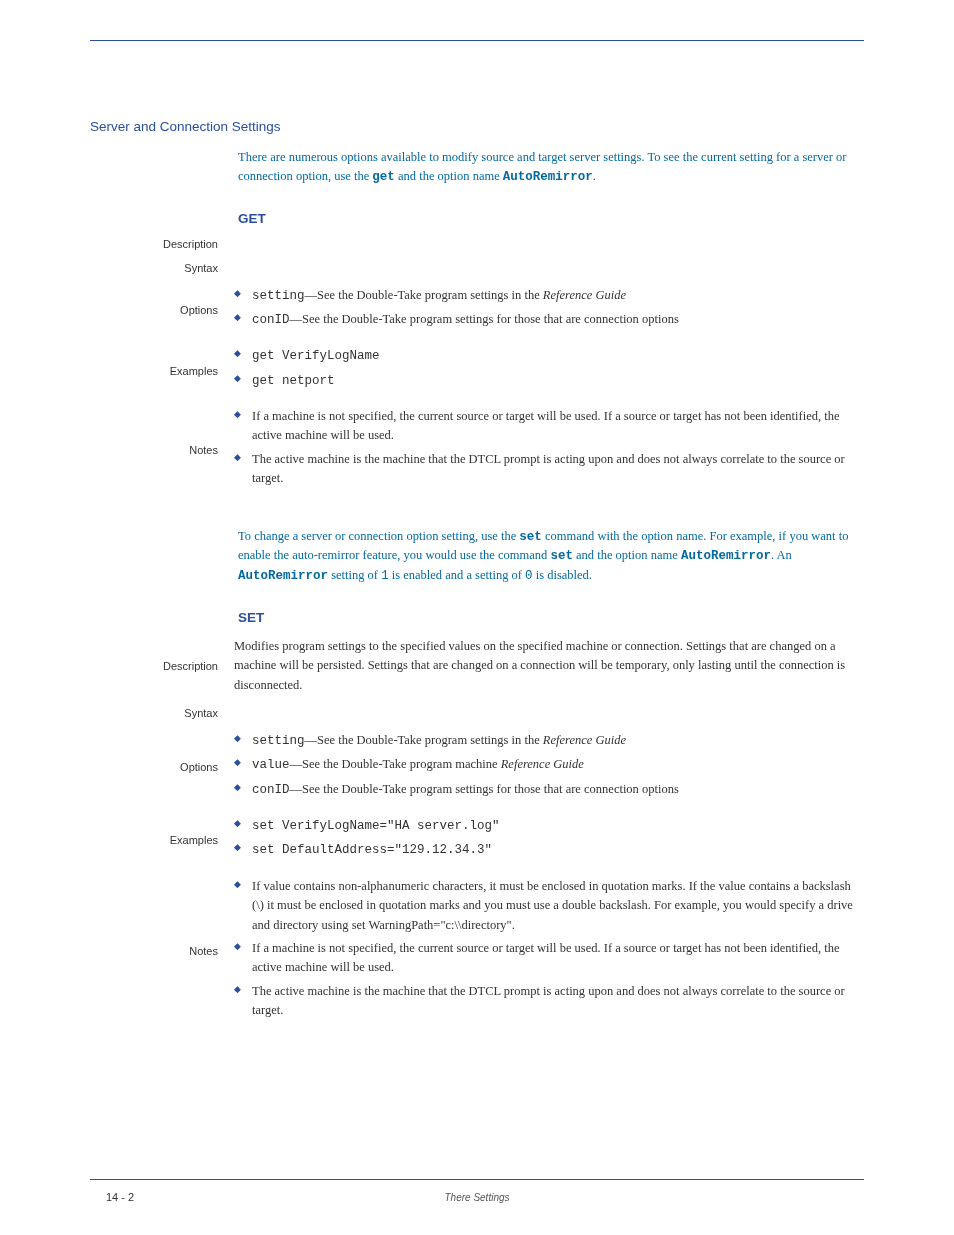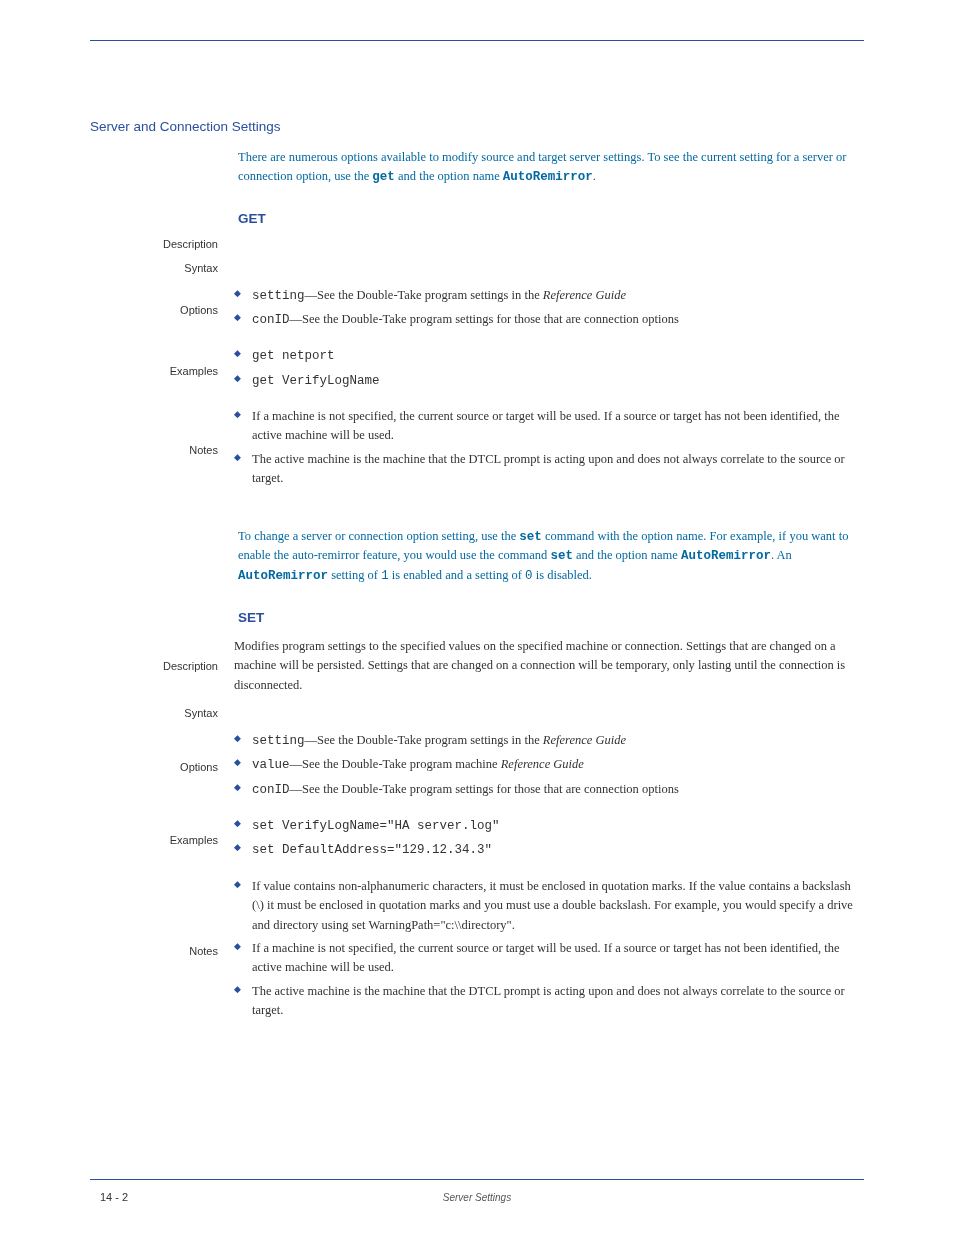--- a/index.html
+++ b/index.html
@@ -86,21 +86,21 @@
     top: 1px;
     color: #2a4f9e;
     font-size: 9px;
   }
   .mono { font-family: 'Courier New', monospace; font-size: 12.5px; }
   .bold-mono { font-family: 'Courier New', monospace; font-weight: bold; font-size: 12.5px; }
   .ital-label { font-style: italic; }
   .page-num {
     position: absolute;
     bottom: 32px;
-    left: 100px;
+    left: 106px;
     font-family: Arial, Helvetica, sans-serif;
     font-size: 11px;
     color: #333;
   }
   .footer-text {
     position: absolute;
     bottom: 32px;
     left: 50%;
     transform: translateX(-50%);
     font-family: Arial, Helvetica, sans-serif;
@@ -144,22 +144,22 @@
         <li><span class="mono">setting</span><span>—See the Double-Take program settings in the </span><em class="kw">Reference Guide</em></li>
         <li><span class="mono">conID</span><span>—See the Double-Take program settings for those that are connection options</span></li>
       </ul>
     </div>
   </div>
 
   <div class="section-row">
     <div class="sub-left">Examples</div>
     <div class="content">
       <ul class="bullet-list" style="margin-left:0;">
+        <li><span class="mono">get VerifyLogName</span></li>
         <li><span class="mono">get netport</span></li>
-        <li><span class="mono">get VerifyLogName</span></li>
       </ul>
     </div>
   </div>
 
   <div class="section-row">
     <div class="sub-left">Notes</div>
     <div class="content">
       <ul class="bullet-list" style="margin-left:0;">
         <li>If a machine is not specified, the current source or target will be used. If a source or target has not been identified, the active machine will be used.</li>
         <li>The active machine is the machine that the DTCL prompt is acting upon and does not always correlate to the source or target.</li>
@@ -211,13 +211,13 @@
         <li>If a machine is not specified, the current source or target will be used. If a source or target has not been identified, the active machine will be used.</li>
         <li>The active machine is the machine that the DTCL prompt is acting upon and does not always correlate to the source or target.</li>
       </ul>
     </div>
   </div>
 
 </div>
 
 <hr class="hr-bottom">
 <div class="page-num">14 - 2</div>
-<div class="footer-text">Server Settings</div>
+<div class="footer-text">There Settings</div>
 
 </body></html>

